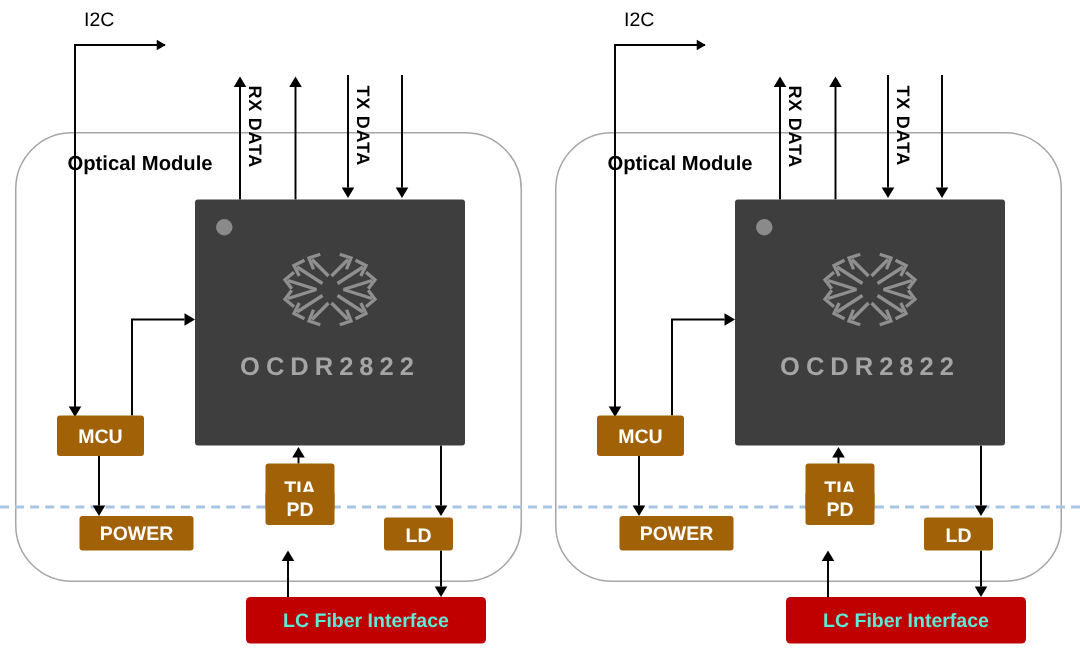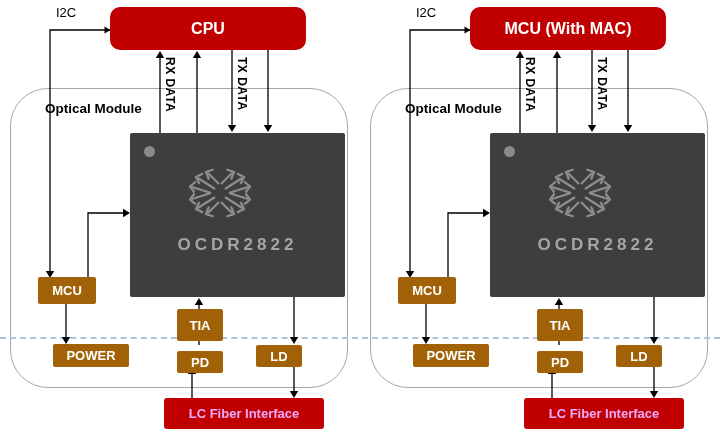--- a/index.html
+++ b/index.html
@@ -23,21 +23,21 @@
     position:absolute;left:0;top:337px;width:720px;height:0;
     border-top:2px dashed #A8C6E4;z-index:2;
   }
 
   .wires{position:absolute;left:0;top:0;width:360px;height:440px;z-index:3;pointer-events:none}
   .wires path{stroke:#000;stroke-width:1.3;fill:none}
   .wires polygon{fill:#000;stroke:none}
 
   .chip{
     position:absolute;left:130px;top:133px;width:180px;height:164px;
-    background:#3E3E3E;border-radius:2px;z-index:3;padding-left:35px;
+    background:#3E3E3E;border-radius:2px;z-index:3;
   }
   .chip-dot{position:absolute;left:14px;top:13px;width:11px;height:11px;border-radius:50%;background:#8A8A8A}
   .chip-logo{position:absolute;left:45px;top:30px;width:90px;height:60px}
   .chip-logo line{stroke:#8F8F8F;stroke-width:2.2}
   .chip-logo polyline{fill:none;stroke:#8F8F8F;stroke-width:2.2}
   .chip-name{
     position:absolute;left:0;top:102px;width:100%;text-align:center;
     font-size:17px;font-weight:bold;letter-spacing:4px;color:#A5A5A5;white-space:nowrap;
   }
 
@@ -54,26 +54,26 @@
   .vlabel.rx{left:163px;top:57px}
   .vlabel.tx{left:235px;top:57px}
 
   .gbox{
     position:absolute;background:#a16207;color:#fff;font-weight:bold;font-size:13px;
     display:flex;align-items:center;justify-content:center;border-radius:2px;z-index:4;
   }
   .gbox.mcu{left:38px;top:277px;width:58px;height:27px}
   .gbox.power{left:53px;top:344px;width:76px;height:23px}
   .gbox.tia{left:177px;top:309px;width:46px;height:32px}
-  .gbox.pd{left:177px;top:351px;width:46px;height:22px}
+  .gbox.pd{left:177px;top:328px;width:46px;height:22px}
   .gbox.ld{left:256px;top:345px;width:46px;height:22px}
 
   .fiber-box{
     position:absolute;left:164px;top:398px;width:160px;height:31px;
-    background:#C00000;border-radius:3px;color:#f0abfc;font-weight:bold;font-size:13px;
+    background:#C00000;border-radius:3px;color:#5eead4;font-weight:bold;font-size:13px;
     display:flex;align-items:center;justify-content:center;z-index:4;white-space:nowrap;
   }
 </style>
 </head>
 <body>
 
 <div class="cell" id="cell-left">
 
   <div class="module">
     <div class="module-label">Optical Module</div>
@@ -119,21 +119,20 @@
       <path d="M294,297 V337"></path>
       <polygon points="289.8,337 298.2,337 294,344"></polygon>
     </g>
     <g>
       <path d="M294,367 V391"></path>
       <polygon points="289.8,391 298.2,391 294,398"></polygon>
     </g>
   </svg>
 
   <div class="i2c-label">I2C</div>
-  <div class="host-box">CPU</div>
   <div class="vlabel rx">RX DATA</div>
   <div class="vlabel tx">TX DATA</div>
 
   <div class="chip">
     <div class="chip-dot"></div>
     <svg class="chip-logo" viewBox="0 0 90 60">
       <line x1="50" y1="26" x2="67" y2="15"></line>
         <polyline points="62,10.5 69,14 65.5,21"></polyline>
       <line x1="54" y1="30" x2="73" y2="24"></line>
         <polyline points="69,18.5 75,23.5 70.5,29.5"></polyline>
@@ -215,21 +214,20 @@
       <path d="M294,297 V337"></path>
       <polygon points="289.8,337 298.2,337 294,344"></polygon>
     </g>
     <g>
       <path d="M294,367 V391"></path>
       <polygon points="289.8,391 298.2,391 294,398"></polygon>
     </g>
   </svg>
 
   <div class="i2c-label">I2C</div>
-  <div class="host-box">MCU (With MAC)</div>
   <div class="vlabel rx">RX DATA</div>
   <div class="vlabel tx">TX DATA</div>
 
   <div class="chip">
     <div class="chip-dot"></div>
     <svg class="chip-logo" viewBox="0 0 90 60">
       <line x1="50" y1="26" x2="67" y2="15"></line>
         <polyline points="62,10.5 69,14 65.5,21"></polyline>
       <line x1="54" y1="30" x2="73" y2="24"></line>
         <polyline points="69,18.5 75,23.5 70.5,29.5"></polyline>

